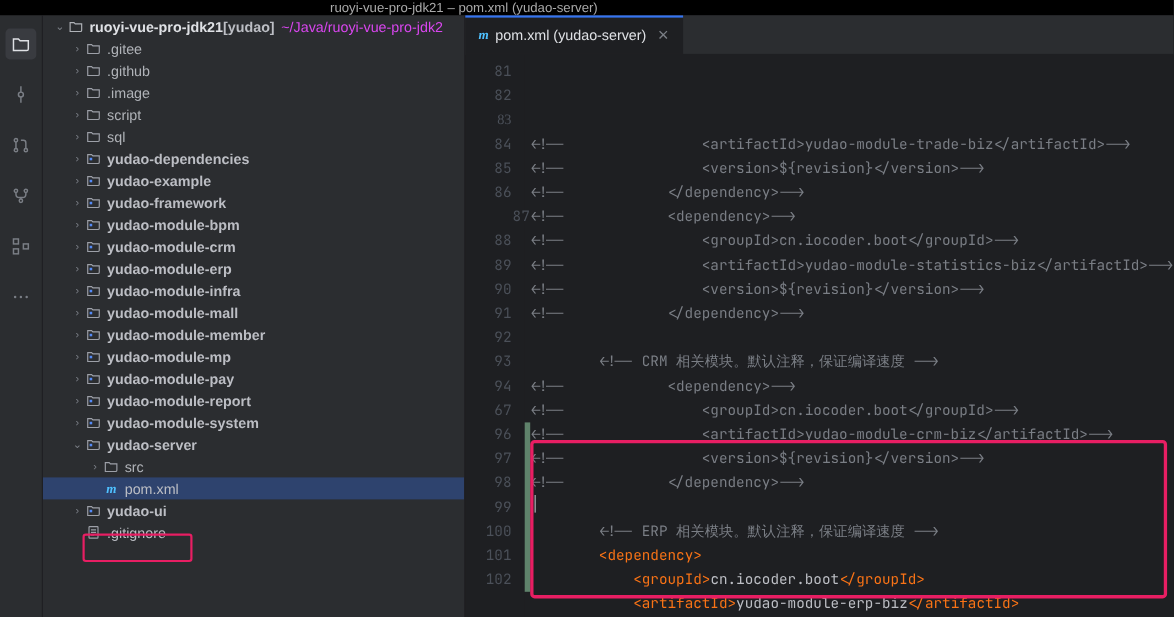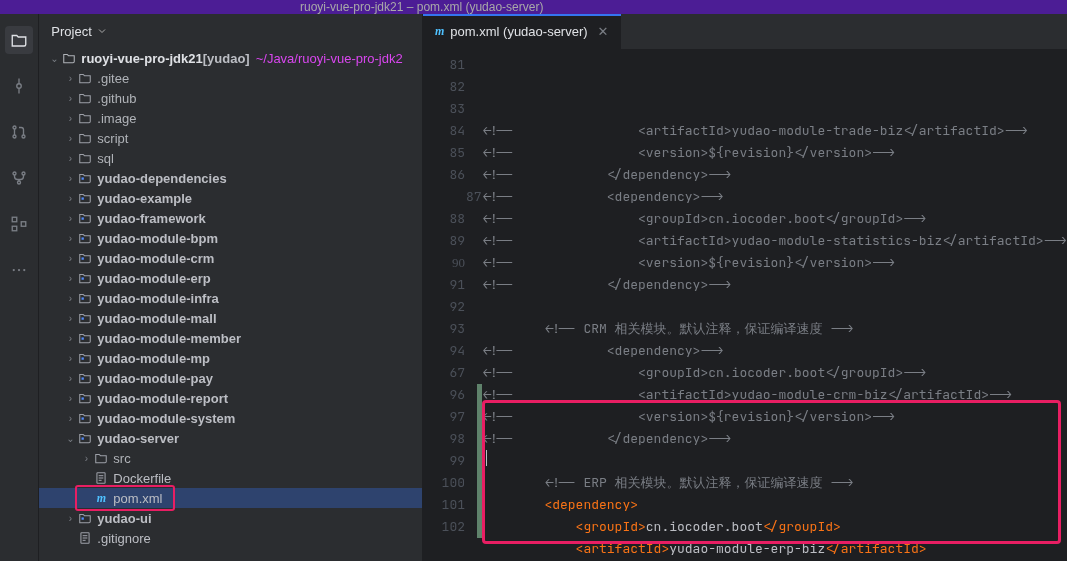--- a/index.html
+++ b/index.html
@@ -2,21 +2,21 @@
 <html><head>
 <meta charset="utf-8">
 <style>
   * { margin: 0; padding: 0; box-sizing: border-box; }
   body {
     width: 1067px; height: 561px;
     background: #1e1f22; color: #bcbec4;
     font-family: -apple-system, BlinkMacSystemFont, "Segoe UI", sans-serif;
     font-size: 13px; overflow: hidden; display: flex; flex-direction: column;
   }
-  .titlebar { height: 28px; background: #4c1d95; display: flex; align-items: flex-end; padding-left: 300px; font-size: 12px; color: #a9a9a9; }
+  .titlebar { height: 28px; background: #000000; display: flex; align-items: flex-end; padding-left: 300px; font-size: 12px; color: #a9a9a9; }
   .main { flex: 1; display: flex; }
   .activity-bar { width: 40px; background: #2b2d30; display: flex; flex-direction: column; align-items: center; padding-top: 12px; gap: 18px; border-right: 1px solid #1e1f22;}
   .activity-bar .ab-item { width: 28px; height: 28px; display: flex; align-items: center; justify-content: center; color: #7a7e85; border-radius: 4px; }
   .activity-bar .ab-item.active { background: #393b40; color: #dfe1e5; }
   .project-panel { width: 390px; background: #2b2d30; display: flex; flex-direction: column; border-right: 1px solid #1e1f22;}
   .project-header { height: 34px; display: flex; align-items: center; padding: 0 12px; gap: 4px; color: #dfe1e5; font-size: 13px; }
   .tree { flex: 1; overflow: hidden; font-size: 13px; }
   .tree-row { height: 20px; display: flex; align-items: center; padding-left: 8px; white-space: nowrap; }
   .tree-row.selected { background: #2e436e; }
   .indent { display: inline-block; }
@@ -93,26 +93,20 @@
     <div class="ab-item">
       <svg width="18" height="18" viewBox="0 0 24 24" fill="currentColor">
           <circle cx="5" cy="12" r="1.5"></circle>
           <circle cx="12" cy="12" r="1.5"></circle>
           <circle cx="19" cy="12" r="1.5"></circle>
         </svg>
     </div>
   </div>
 
   <div class="project-panel">
-    <div class="project-header">
-      <span>Project</span>
-      <svg width="12" height="12" viewBox="0 0 24 24" fill="none" stroke="#a9a9a9" stroke-width="2">
-          <polyline points="6 9 12 15 18 9"></polyline>
-        </svg>
-    </div>
     <div class="tree" id="tree">
         <div class="tree-row">
           <span class="chev">⌄</span>
           <span class="icon">
             <svg width="14" height="14" viewBox="0 0 24 24" fill="none" stroke="#b0b3b8" stroke-width="1.8">
               <path d="M3 6h6l2 2h10v10a2 2 0 0 1-2 2H3z"></path>
             </svg>
           </span>
           <span class="project-root">ruoyi-vue-pro-jdk21</span> 
           <span style="color:#bcbec4;font-weight:600">[yudao]</span>
@@ -324,33 +318,20 @@
         </div>
         <div class="tree-row">
           <span class="indent" style="width:32px"></span>
           <span class="chev">›</span>
           <span class="icon">
             <svg width="14" height="14" viewBox="0 0 24 24" fill="none" stroke="#9da0a8" stroke-width="1.8">
               <path d="M3 6h6l2 2h10v10a2 2 0 0 1-2 2H3z"></path>
             </svg>
           </span>
           <span class="folder">src</span>
-        </div>
-        <div class="tree-row">
-          <span class="indent" style="width:32px"></span>
-          <span class="chev"></span>
-          <span class="icon">
-            <svg width="14" height="14" viewBox="0 0 24 24" fill="none" stroke="#9da0a8" stroke-width="1.8">
-              <rect x="5" y="3" width="14" height="18" rx="1"></rect>
-              <line x1="8" y1="8" x2="16" y2="8"></line>
-              <line x1="8" y1="12" x2="16" y2="12"></line>
-              <line x1="8" y1="16" x2="13" y2="16"></line>
-            </svg>
-          </span>
-          <span class="">Dockerfile</span>
         </div>
         <div class="tree-row selected">
           <span class="indent" style="width:32px"></span>
           <span class="chev"></span>
           <span class="icon">
             <span class="maven-icon">m</span>
           </span>
           <span class="">pom.xml</span>
         </div>
         <div class="tree-row">
@@ -385,28 +366,28 @@
       <div class="tab">
         <span class="maven-icon">m</span>
         <span>pom.xml (yudao-server)</span>
         <span class="close">✕</span>
       </div>
     </div>
     <div class="editor">
       <div class="gutter" id="gutter">
           <div style="height: 22px;">81</div>
           <div style="height: 22px;">82</div>
-          <div style="height: 22px;">83</div>
+          <div style="height: 22px; font-family: Liberation Serif, serif;">83</div>
           <div style="height: 22px;">84</div>
           <div style="height: 22px;">85</div>
           <div style="height: 22px;">86</div>
           <div style="height: 22px; padding-left: 43px;">87</div>
           <div style="height: 22px;">88</div>
           <div style="height: 22px;">89</div>
-          <div style="height: 22px; font-family: Liberation Serif, serif;">90</div>
+          <div style="height: 22px;">90</div>
           <div style="height: 22px;">91</div>
           <div style="height: 22px;">92</div>
           <div style="height: 22px;">93</div>
           <div style="height: 22px;">94</div>
           <div style="height: 22px;">67</div>
           <div style="height: 22px;">96</div>
           <div style="height: 22px;">97</div>
           <div style="height: 22px;">98</div>
           <div style="height: 22px;">99</div>
           <div style="height: 22px;">100</div>

